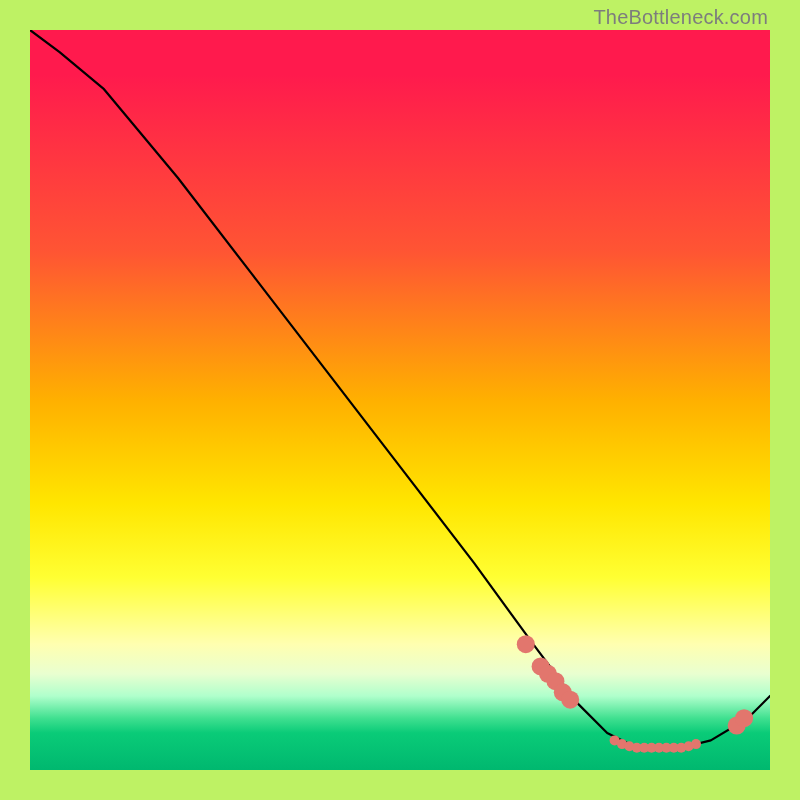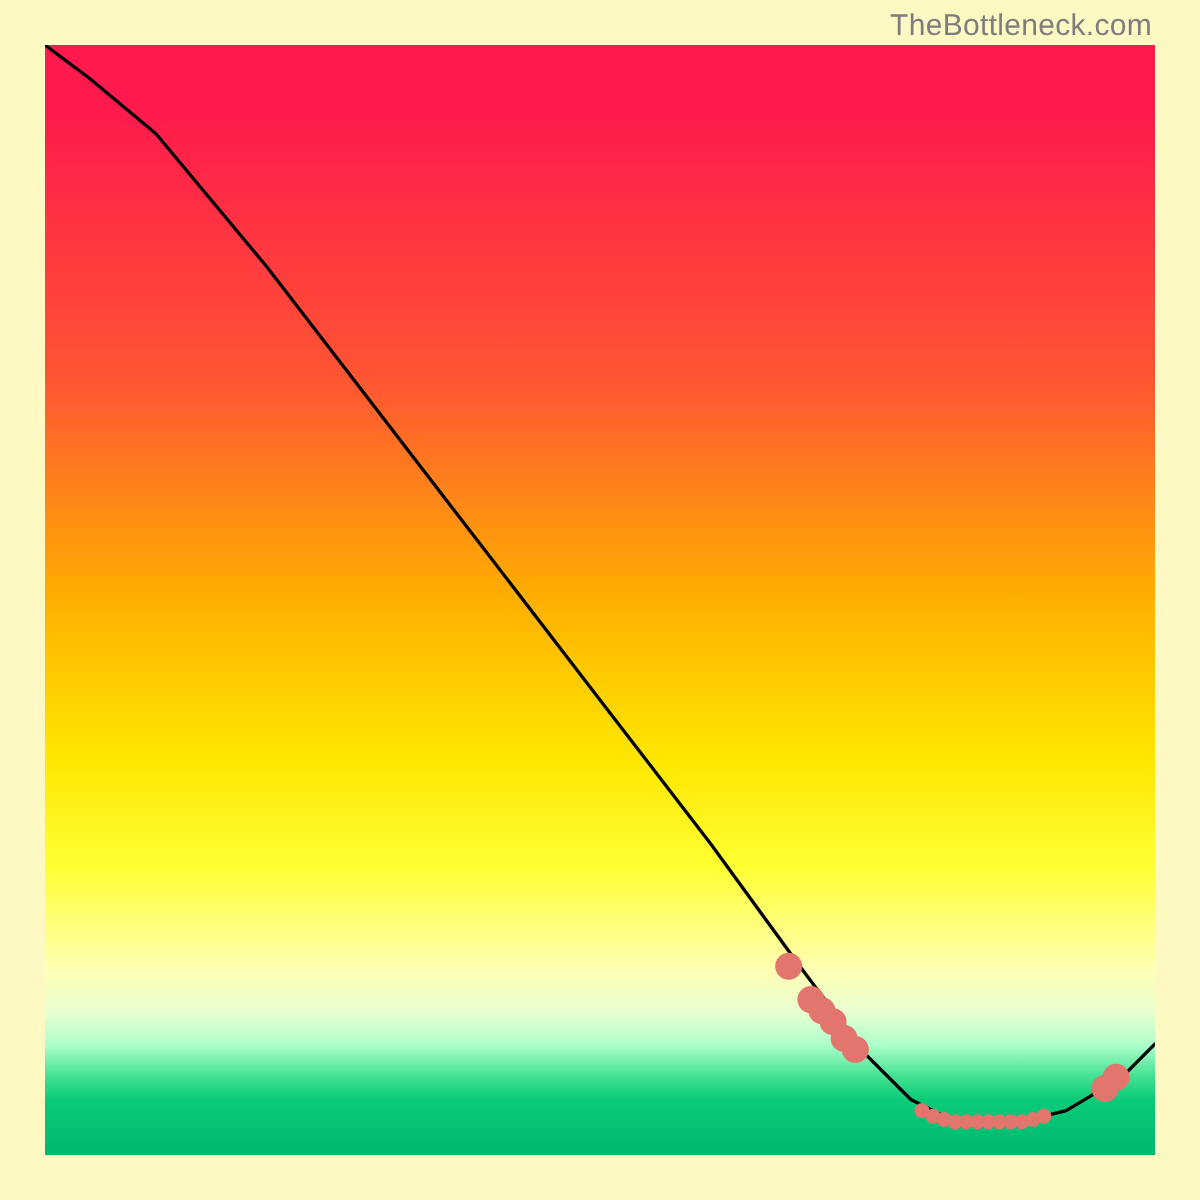--- a/index.html
+++ b/index.html
@@ -8,21 +8,21 @@
     width: 800px;
     height: 800px;
     background: #000;
     overflow: hidden;
     font-family: Arial, Helvetica, sans-serif;
   }
   .frame {
     position: relative;
     width: 800px;
     height: 800px;
-    background: #fef9c3;
+    background: #bef264;
   }
   .plot {
     position: absolute;
     left: 30px;
     top: 30px;
     width: 740px;
     height: 740px;
     background: linear-gradient(
       to bottom,
       #ff1a4d 0%,

